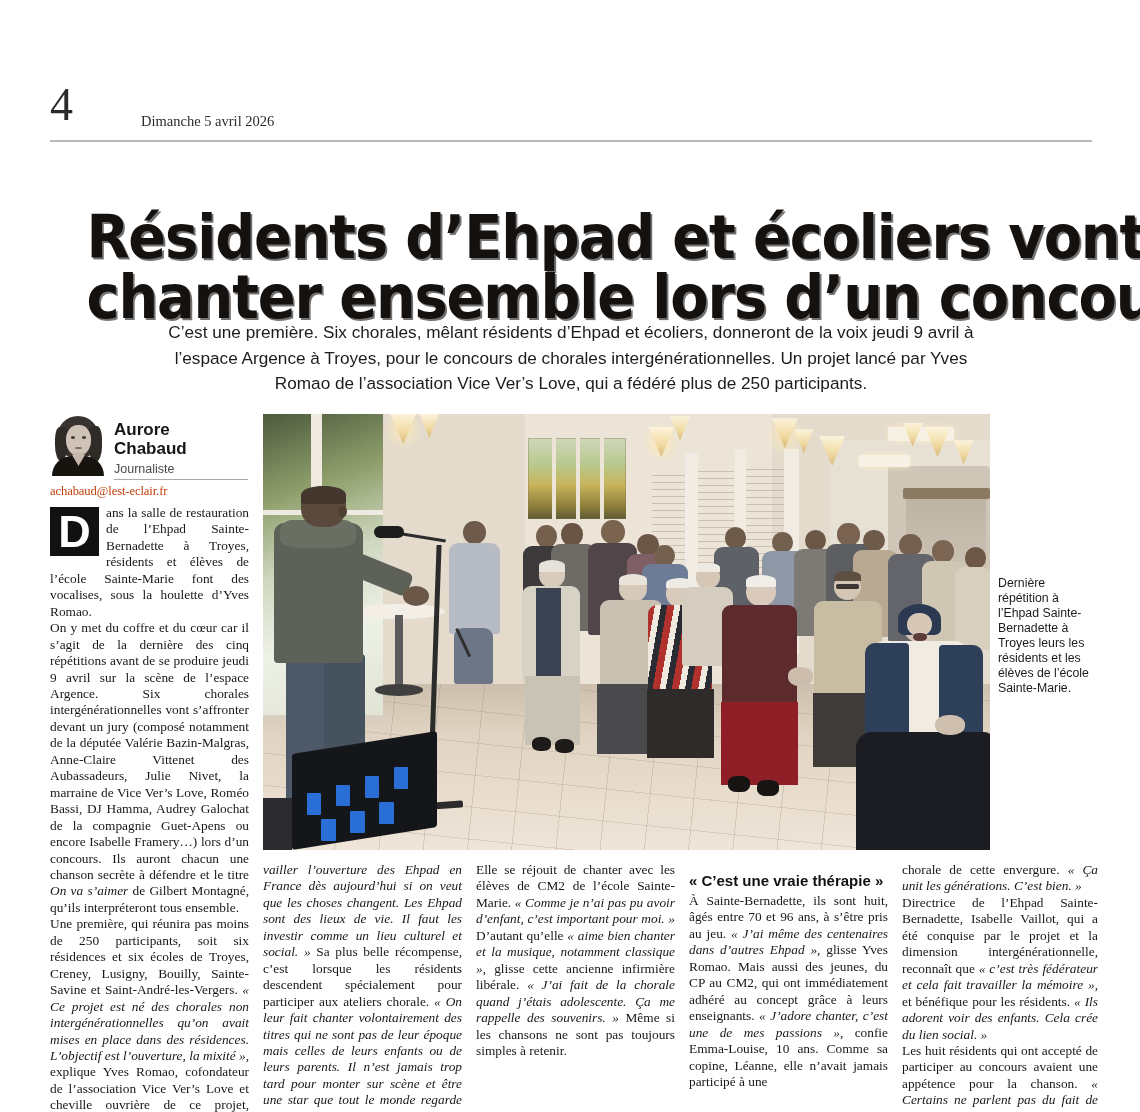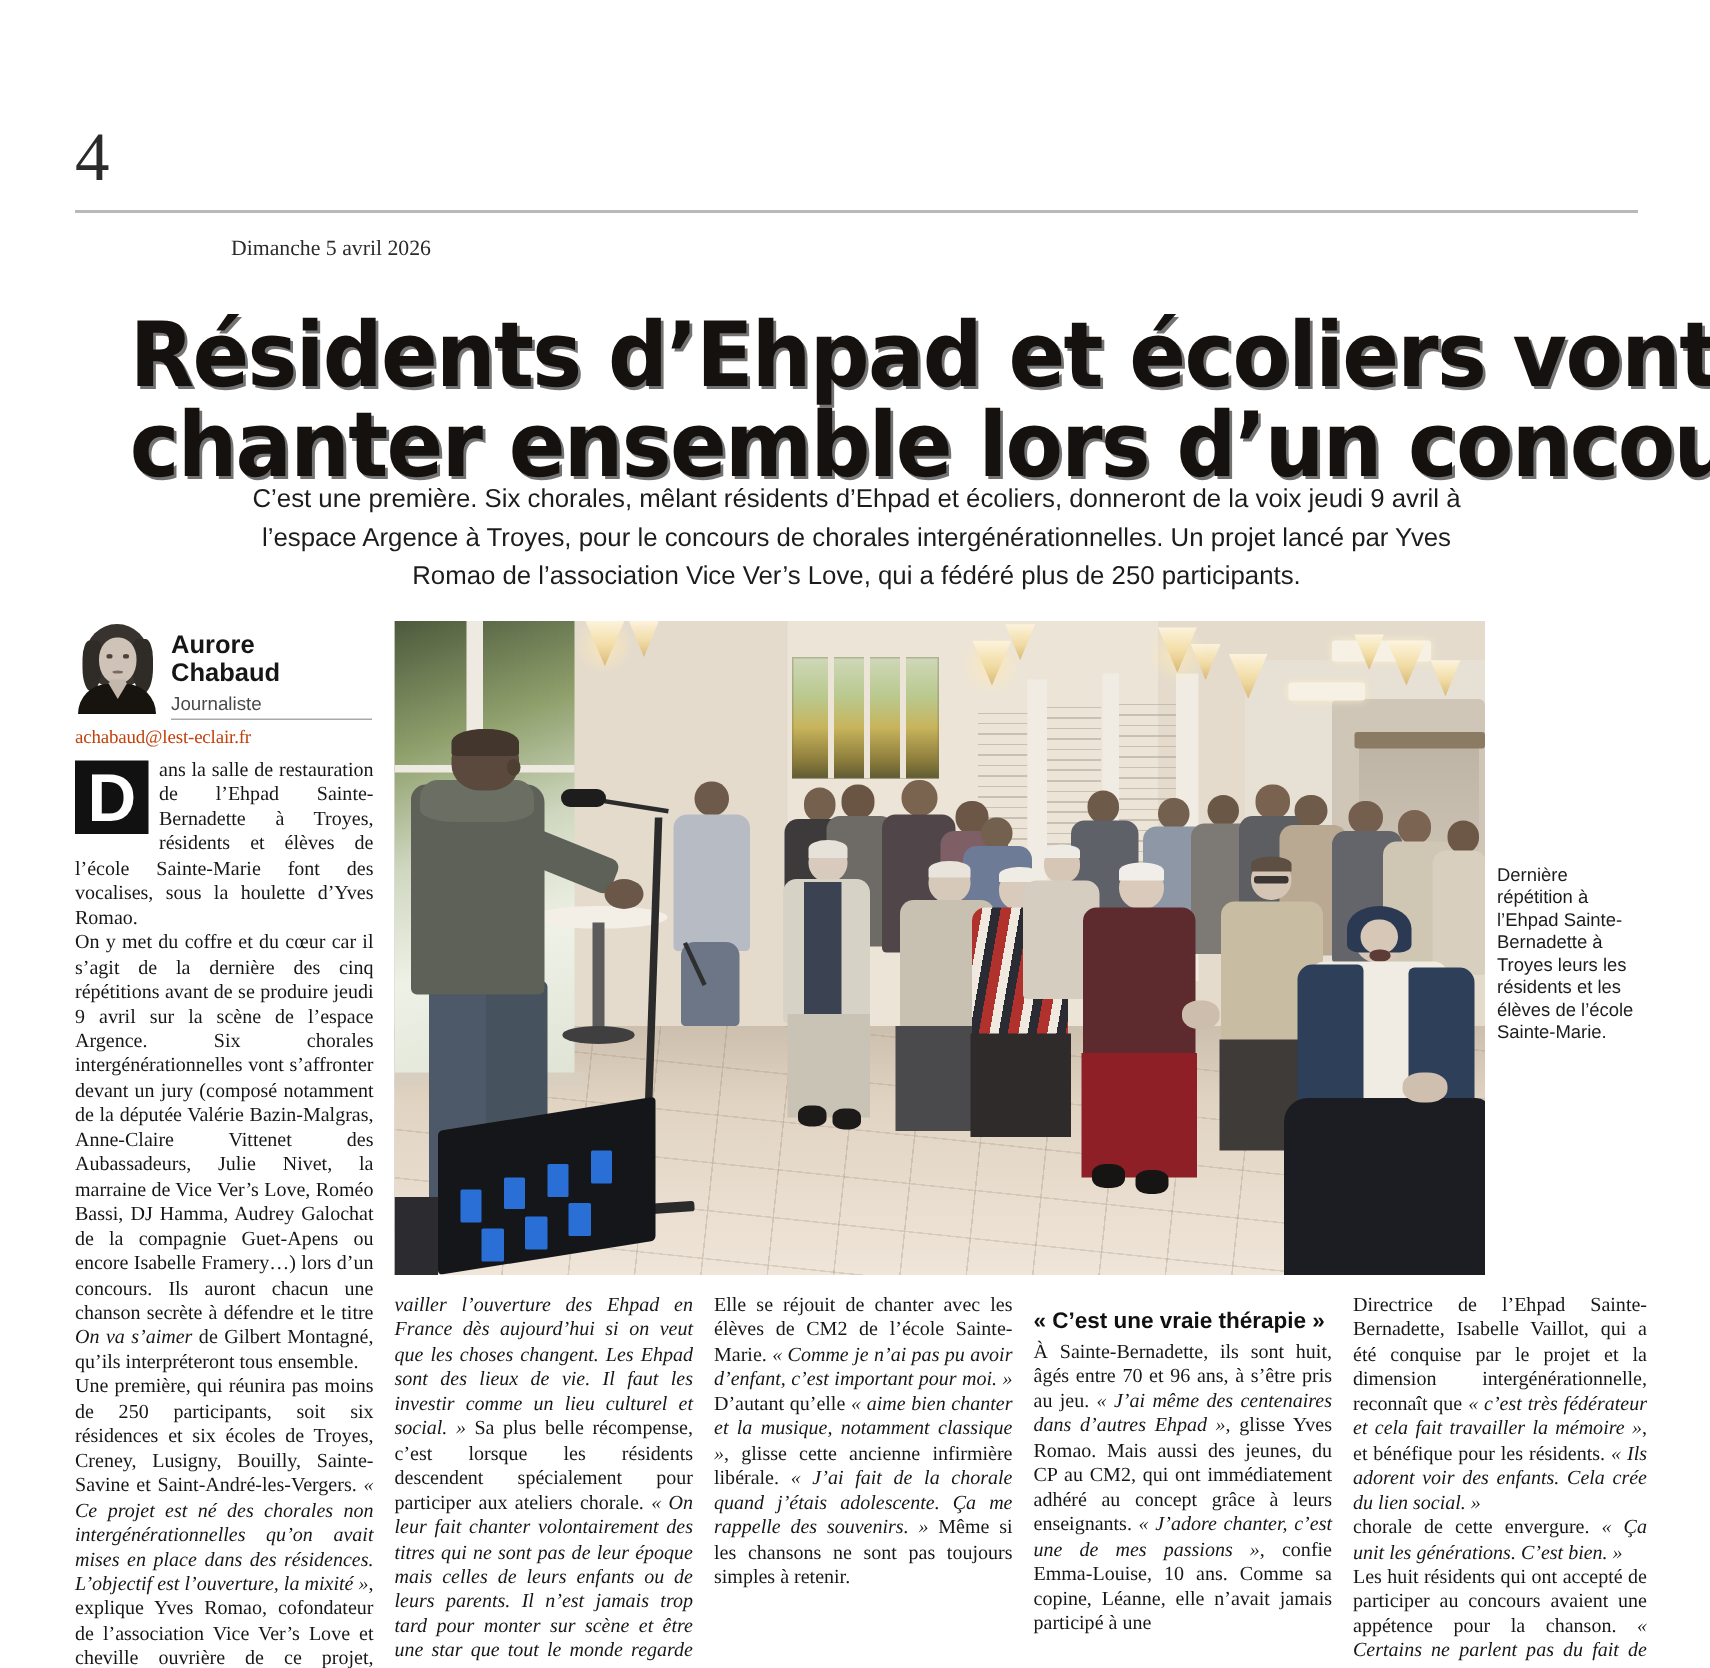--- a/index.html
+++ b/index.html
@@ -31,27 +31,26 @@
     top: -6px;
     font-family: "Liberation Serif", serif;
     font-size: 46px;
     font-weight: 400;
     line-height: 1;
     color: #2b2b2b;
     letter-spacing: -1px;
   }
   .page-date {
     position: absolute;
-    left: 104px;
+    left: 91px;
     top: 25px;
     font-family: "Liberation Serif", serif;
     font-size: 14.5px;
     color: #2b2b2b;
     white-space: nowrap;
-    margin-top: 45px;
   }
   .masthead {
     position: absolute;
     left: 432px;
     top: 6px;
     display: flex;
     align-items: baseline;
     gap: 7px;
   }
   .masthead-dot {
@@ -562,16 +561,16 @@
 <div class="col" id="col3">
   <p><span>Elle se réjouit de chanter avec les élèves de CM2 de l’école Sainte-Marie. </span><i>« Comme je n’ai pas pu avoir d’enfant, c’est important pour moi. »</i><span> D’autant qu’elle </span><i>« aime bien chanter et la musique, notamment classique »</i><span>, glisse cette ancienne infirmière libérale. </span><i>« J’ai fait de la chorale quand j’étais adolescente. Ça me rappelle des souvenirs. »</i><span> Même si les chansons ne sont pas toujours simples à retenir.</span></p>
 </div>
 
 <div class="col" id="col4">
   <div class="subhead">« C’est une vraie thérapie »</div>
   <p><span>À Sainte-Bernadette, ils sont huit, âgés entre 70 et 96 ans, à s’être pris au jeu. </span><i>« J’ai même des centenaires dans d’autres Ehpad »</i><span>, glisse Yves Romao. Mais aussi des jeunes, du CP au CM2, qui ont immédiatement adhéré au concept grâce à leurs enseignants. </span><i>« J’adore chanter, c’est une de mes passions »</i><span>, confie Emma-Louise, 10 ans. Comme sa copine, Léanne, elle n’avait jamais participé à une</span></p>
 </div>
 
 <div class="col" id="col5">
+  <p><span>chorale de cette envergure. </span><i>« Ça unit les générations. C’est bien. »</i></p>
   <p><span>Directrice de l’Ehpad Sainte-Bernadette, Isabelle Vaillot, qui a été conquise par le projet et la dimension intergénérationnelle, reconnaît que </span><i>« c’est très fédérateur et cela fait travailler la mémoire »</i><span>, et bénéfique pour les résidents. </span><i>« Ils adorent voir des enfants. Cela crée du lien social. »</i></p>
-  <p><span>chorale de cette envergure. </span><i>« Ça unit les générations. C’est bien. »</i></p>
   <p><span>Les huit résidents qui ont accepté de participer au concours avaient une appétence pour la chanson. </span><i>« Certains ne parlent pas du fait de leur pathologie mais ils chantent, c’est une vraie thérapie. »</i></p>
 </div>
 
 </body></html>

